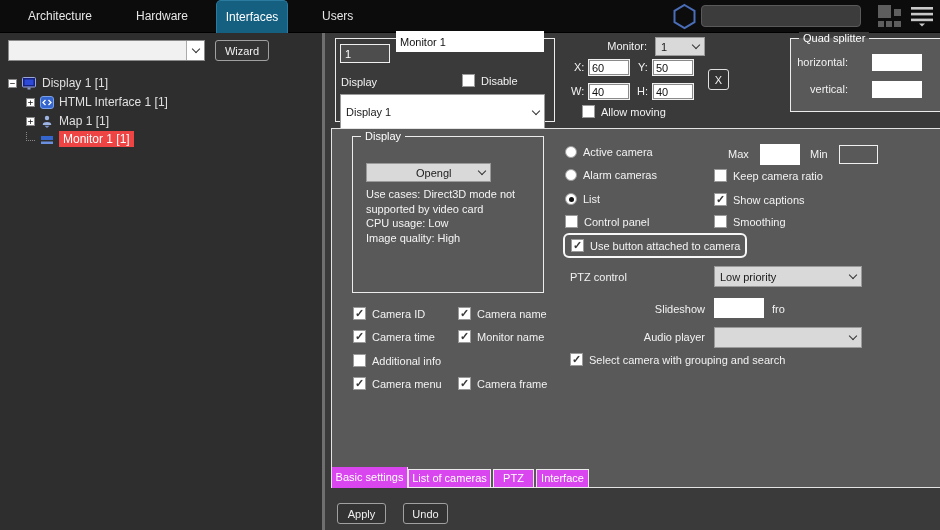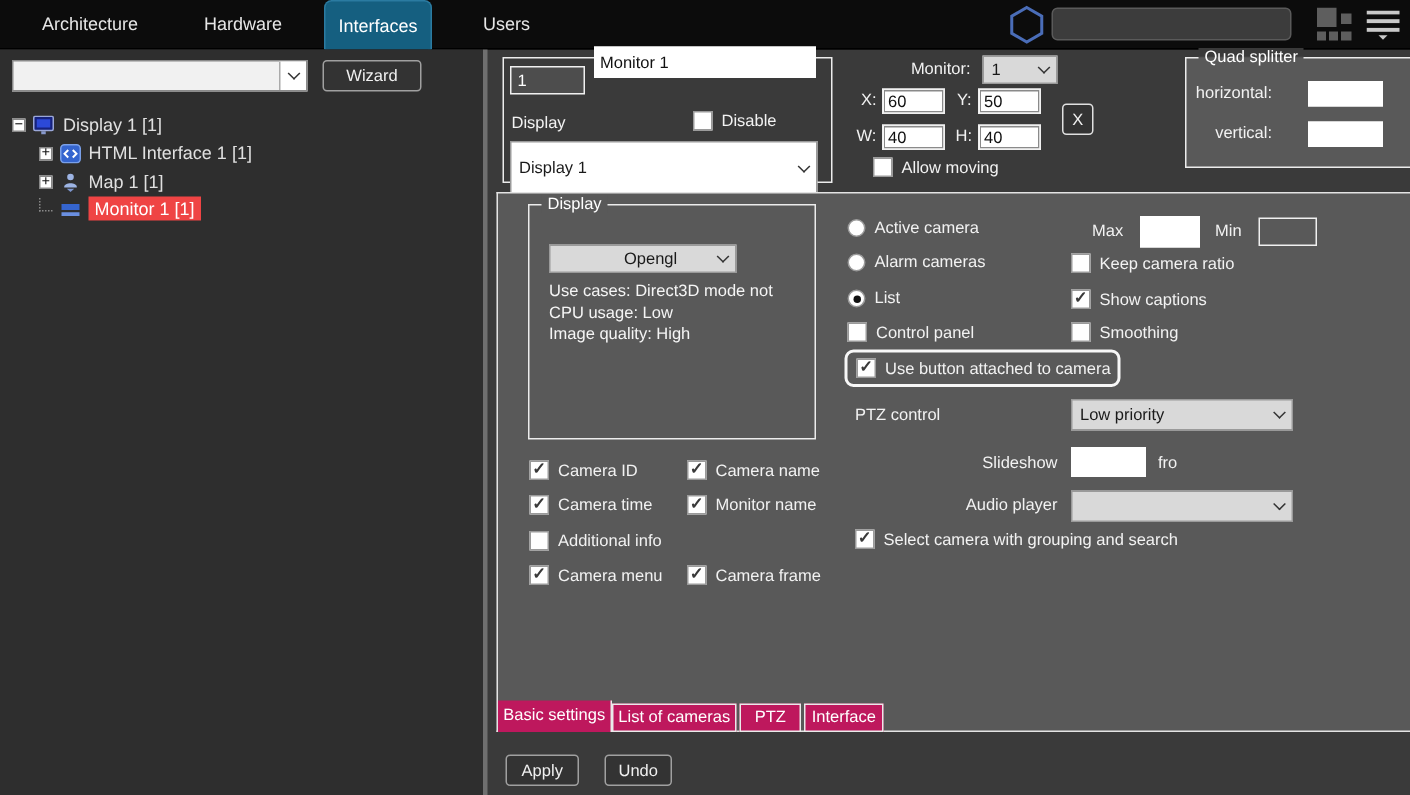--- a/index.html
+++ b/index.html
@@ -75,21 +75,21 @@
   .cb.on::after { content:"✓"; color:#3a3a3a; font-size:11px; font-weight:bold; line-height:11px; }
   .rb { width:12px; height:12px; background:#fff; border:1px solid #9a9a9a; border-radius:50%; flex:0 0 12px; display:flex; align-items:center; justify-content:center; }
   .rb.on::after { content:""; width:5px; height:5px; background:#111; border-radius:50%; }
   .ck-label { margin-left:6px; color:#f2f2f2; font-size:11px; white-space:nowrap; }
 
   
   .main-panel { left:331px; top:128px; width:609px; height:360px; background:#595959; border:1px solid #e3e3e3; border-right:none; }
   .info-text { color:#f5f5f5; font-size:11px; line-height:14.5px; }
   .highlight-ring { border:2.5px solid #f7f7f7; border-radius:6px; }
 
-  .tab { height:19px; line-height:17px; text-align:center; color:#fff; font-size:11px; background:#be185d; border:1px solid #eaeaea; cursor:default; }
+  .tab { height:19px; line-height:17px; text-align:center; color:#fff; font-size:11px; background:#d946ef; border:1px solid #eaeaea; cursor:default; }
   .tab.active { border:none; border-right:1px solid #eaeaea; height:21px; line-height:21px; }
 </style>
 </head>
 <body>
 
 <div class="abs topbar">
   <div class="abs nav-item" style="left:28px;">Architecture</div>
   <div class="abs nav-item" style="left:136px;">Hardware</div>
   <div class="abs nav-tab-active" style="left:216px;width:72px;">Interfaces</div>
   <div class="abs nav-item" style="left:322px;">Users</div>
@@ -118,21 +118,21 @@
 
 <div class="abs left-panel"></div>
 <div class="abs v-divider"></div>
 
 <div class="abs combo" style="left:8px;top:40px;width:197px;">
   <span class="combo-text"></span>
   <span class="combo-arrow">
       <span class="chev"></span>
     </span>
 </div>
-<div class="abs btn" style="left:215px;top:40px;width:66px;height:21px;">Wizard</div>
+<div class="abs btn" style="left:215px;top:40px;width:54px;height:21px;">Wizard</div>
 
 <div class="abs tree-row" style="left:8px;top:74px;">
   <span class="expander">−</span>
   <svg style="margin-left:5px;" width="15" height="13" viewBox="0 0 15 13">
     <rect x="0.5" y="0.5" width="13" height="9.5" rx="1" fill="#16227e" stroke="#9aa7d8"></rect>
     <rect x="2.5" y="2.5" width="9" height="5.5" fill="#2c49d8"></rect>
     <rect x="5.5" y="10.5" width="3" height="2" fill="#8899cc"></rect>
   </svg>
   <span class="tree-label">Display 1 [1]</span>
 </div>
@@ -220,20 +220,21 @@
   <span class="grp-legend">Display</span>
 </div>
 <div class="abs dropdown" style="left:366px;top:163px;width:125px;height:19px;padding-left:44px;">
   <span class="dd-text">Opengl</span>
   <span class="dd-chev">
       <span class="chev"></span>
     </span>
 </div>
 <div class="abs info-text" style="left:366px;top:187px;">
   <div>Use cases: Direct3D mode not</div>
+  <div>supported by video card</div>
   <div>CPU usage: Low</div>
   <div>Image quality: High</div>
 </div>
 
 <div class="abs radio-row" style="left:565px;top:146px;">
   <span class="rb"></span>
   <span class="ck-label">Active camera</span>
 </div>
 <div class="abs radio-row" style="left:565px;top:169px;">
   <span class="rb"></span>

